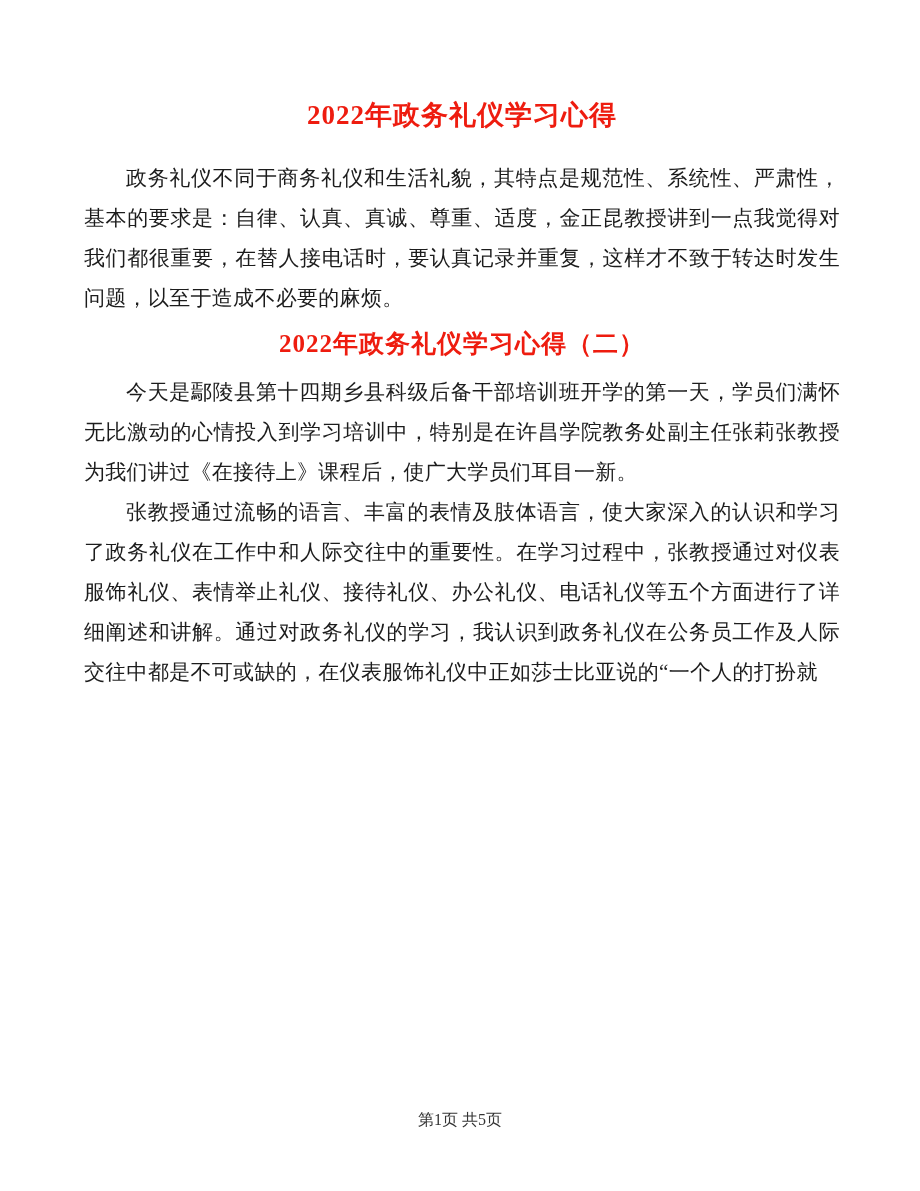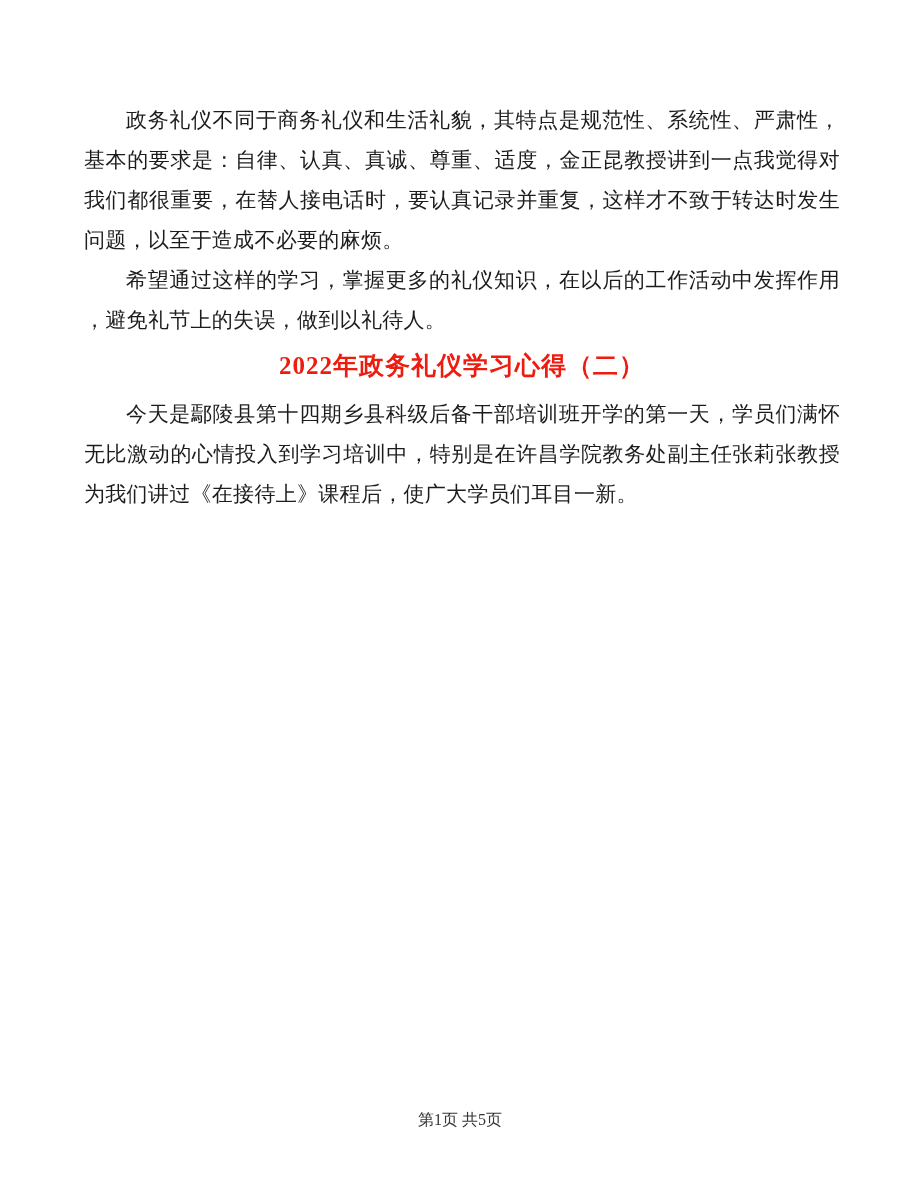--- a/index.html
+++ b/index.html
@@ -59,28 +59,29 @@
     line-height: 28px;
     color: #333333;
   }
 </style>
 </head>
 <body>
 
 <div class="page">
   <div class="content">
 
+    <h1 class="doc-title">2022年政务礼仪学习心得</h1>
 
 
     <p class="para">政务礼仪不同于商务礼仪和生活礼貌，其特点是规范性、系统性、严肃性，基本的要求是：自律、认真、真诚、尊重、适度，金正昆教授讲到一点我觉得对我们都很重要，在替人接电话时，要认真记录并重复，这样才不致于转达时发生问题，以至于造成不必要的麻烦。</p>
 
 
-    <p class="para">希望通过这样的学习，掌握更多的礼仪知识，在以后的工作活动中发挥作用，避免礼节上的失误，做到以礼待人。</p>
 
     <h2 class="doc-title secondary">2022年政务礼仪学习心得（二）</h2>
 
     <p class="para">今天是鄢陵县第十四期乡县科级后备干部培训班开学的第一天，学员们满怀无比激动的心情投入到学习培训中，特别是在许昌学院教务处副主任张莉张教授为我们讲过《在接待上》课程后，使广大学员们耳目一新。</p>
 
+    <p class="para">张教授通过流畅的语言、丰富的表情及肢体语言，使大家深入的认识和学习了政务礼仪在工作中和人际交往中的重要性。在学习过程中，张教授通过对仪表服饰礼仪、表情举止礼仪、接待礼仪、办公礼仪、电话礼仪等五个方面进行了详细阐述和讲解。通过对政务礼仪的学习，我认识到政务礼仪在公务员工作及人际交往中都是不可或缺的，在仪表服饰礼仪中正如莎士比亚说的“一个人的打扮就</p>
 
   </div>
 
   <div class="page-footer">第1页 共5页</div>
 </div>
 
 </body></html>

